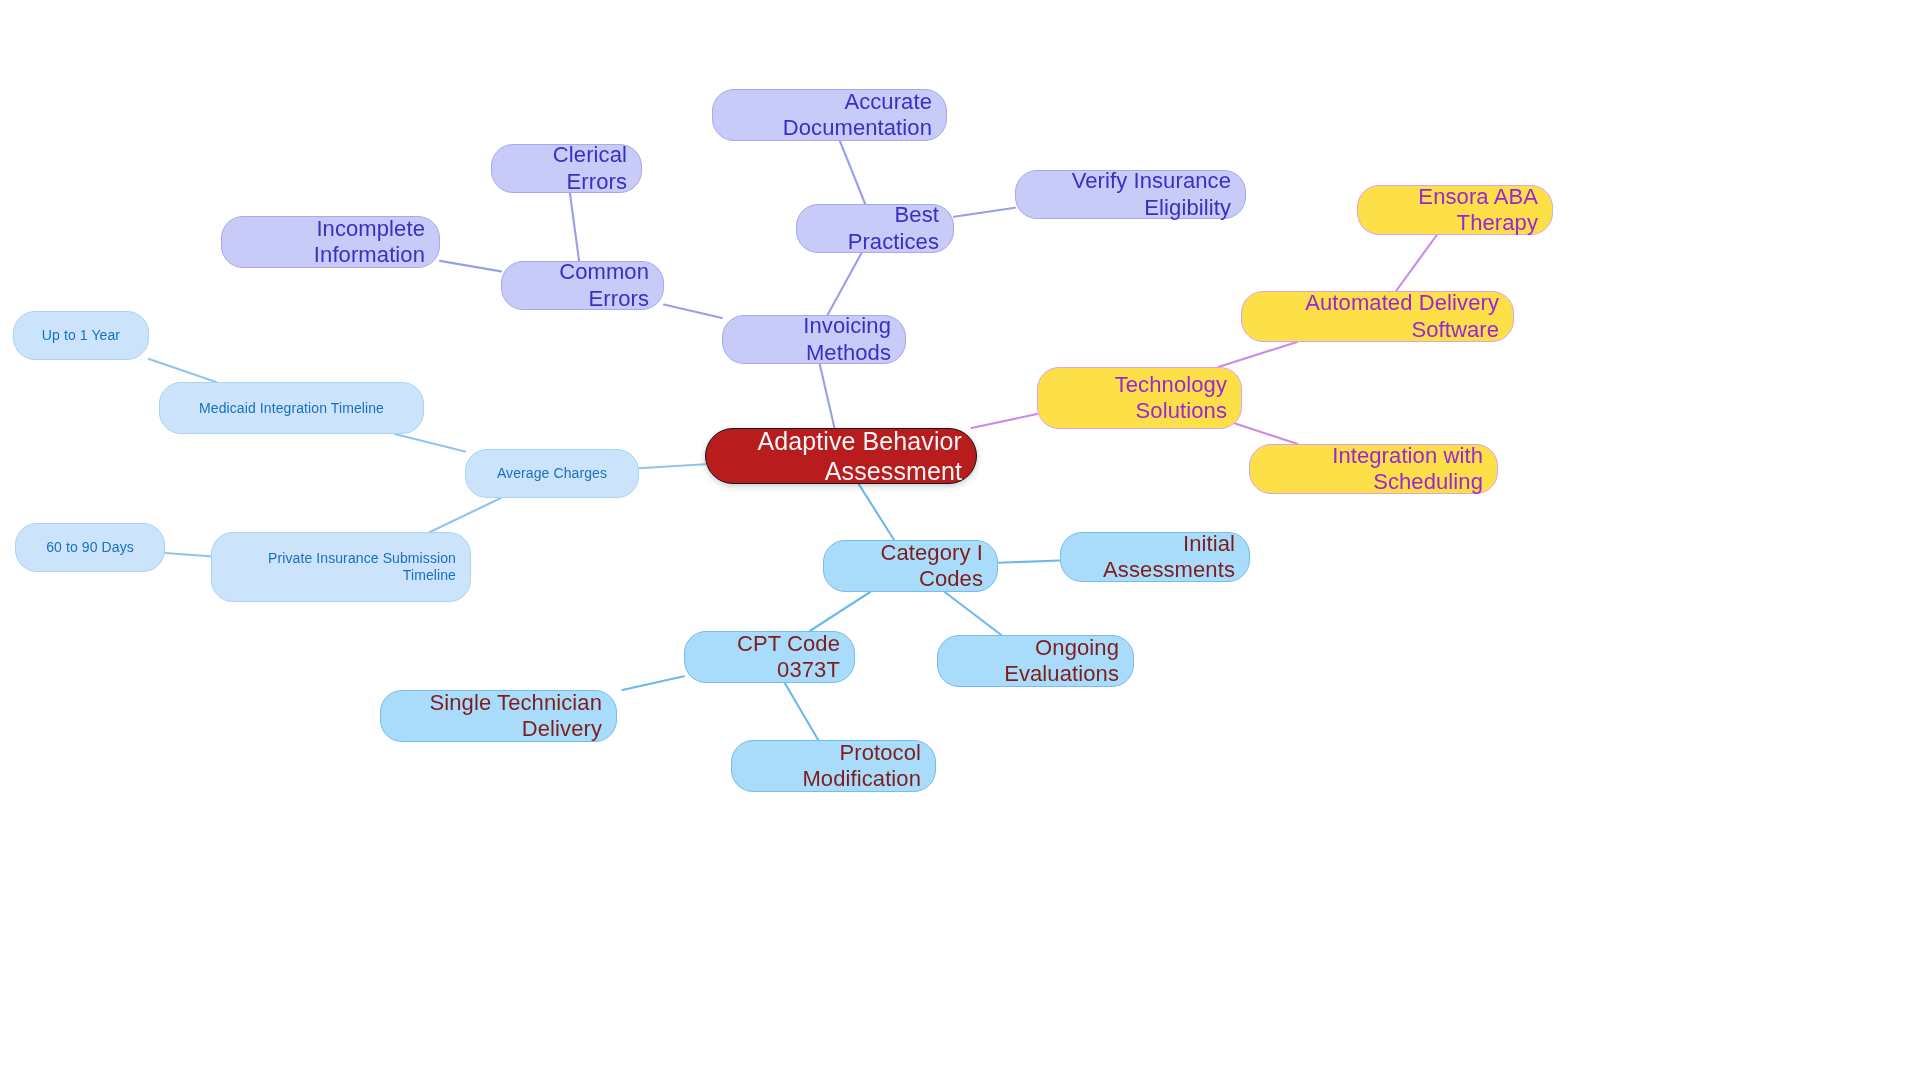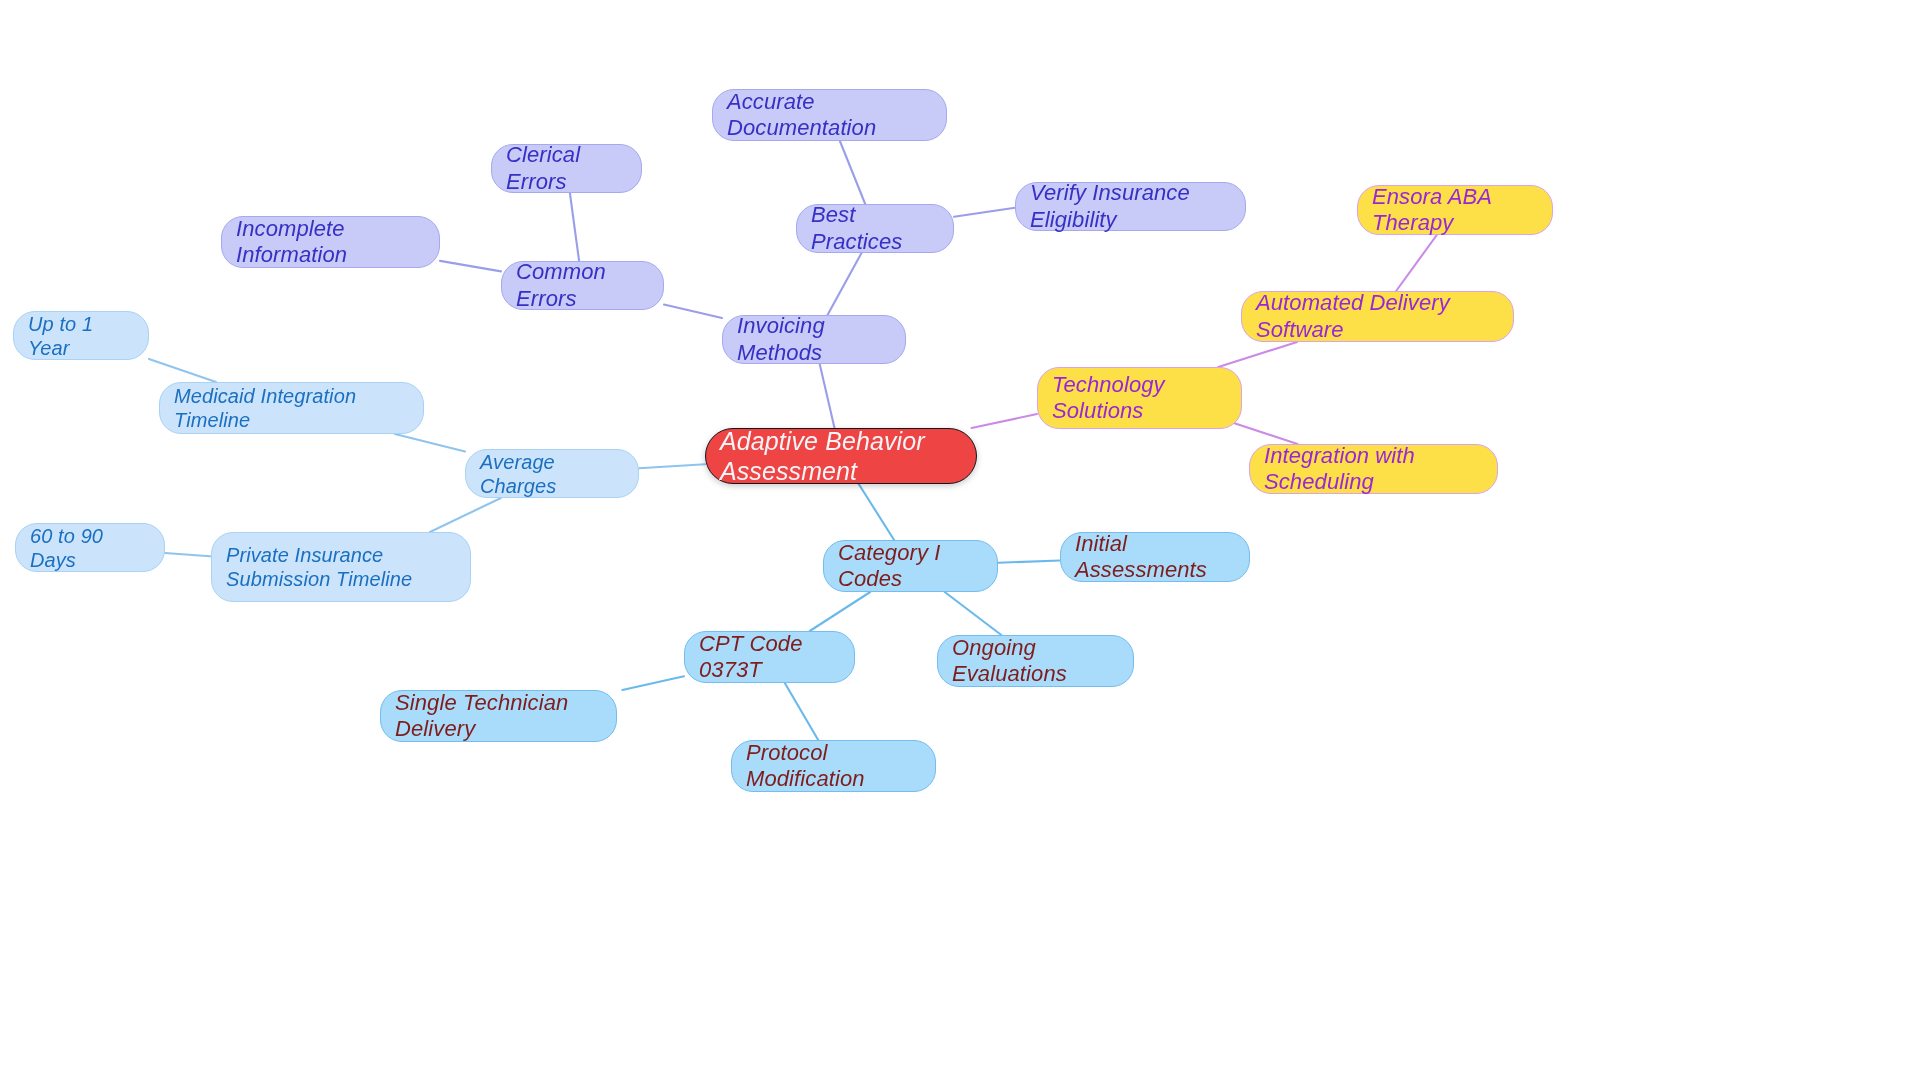--- a/index.html
+++ b/index.html
@@ -31,49 +31,48 @@
     z-index: 1;
     pointer-events: none;
   }
   .node {
     position: absolute;
     z-index: 2;
     box-sizing: border-box;
     display: flex;
     align-items: center;
     justify-content: center;
-    text-align: left;
+    text-align: right;
     border-radius: 22px;
     border-style: solid;
     border-width: 1.4px;
     padding: 0 14px;
     line-height: 1.2;
     letter-spacing: 0.1px;
     white-space: pre-line;
-    font-style: italic;
   }
   .node-root {
-    background: #ef4444;
+    background: #b91c1c;
     border-color: #14161d;
     color: #f2f4f8;
     font-size: 25px;
     border-radius: 30px;
     box-shadow: 0 2px 6px rgba(0,0,0,0.22);
   }
   .node-periwinkle {
     background: #c8caf7;
     border-color: #a6a9ef;
     color: #3730c4;
     font-size: 22px;
   }
   .node-paleblue {
     background: #cbe4fb;
     border-color: #a9d2f3;
     color: #1b6fc0;
-    font-size: 20px;
+    font-size: 14px;
   }
   .node-cyan {
     background: #a8dcfa;
     border-color: #74bdee;
     color: #7f1d1d;
     font-size: 22px;
   }
   .node-pink {
     background: #fde047;
     border-color: #d9a3ed;
@@ -107,21 +106,21 @@
       <line x1="971.6" y1="428.0" x2="1037.0" y2="414.0" stroke="#cb8ae6" stroke-width="2.1" stroke-linecap="round"></line>
       <line x1="1218.3" y1="367.0" x2="1297.1" y2="342.0" stroke="#cb8ae6" stroke-width="2.1" stroke-linecap="round"></line>
       <line x1="1396.1" y1="291.0" x2="1436.8" y2="235.0" stroke="#cb8ae6" stroke-width="2.1" stroke-linecap="round"></line>
       <line x1="1215.5" y1="417.0" x2="1297.5" y2="444.0" stroke="#cb8ae6" stroke-width="2.1" stroke-linecap="round"></line>
     </svg>
   <div id="node-layer">
       <div class="node node-root" style="left: 705px; top: 428px; width: 272px; height: 56px;">Adaptive Behavior Assessment</div>
       <div class="node node-periwinkle" style="left: 722px; top: 315px; width: 184px; height: 49px;">Invoicing Methods</div>
       <div class="node node-periwinkle" style="left: 796px; top: 204px; width: 158px; height: 49px;">Best Practices</div>
       <div class="node node-periwinkle" style="left: 712px; top: 89px; width: 235px; height: 52px;">Accurate Documentation</div>
-      <div class="node node-periwinkle" style="left: 1015px; top: 182px; width: 231px; height: 49px;">Verify Insurance Eligibility</div>
+      <div class="node node-periwinkle" style="left: 1015px; top: 170px; width: 231px; height: 49px;">Verify Insurance Eligibility</div>
       <div class="node node-periwinkle" style="left: 501px; top: 261px; width: 163px; height: 49px;">Common Errors</div>
       <div class="node node-periwinkle" style="left: 491px; top: 144px; width: 151px; height: 49px;">Clerical Errors</div>
       <div class="node node-periwinkle" style="left: 221px; top: 216px; width: 219px; height: 52px;">Incomplete Information</div>
       <div class="node node-paleblue" style="left: 465px; top: 449px; width: 174px; height: 49px;">Average Charges</div>
       <div class="node node-paleblue" style="left: 159px; top: 382px; width: 265px; height: 52px;">Medicaid Integration Timeline</div>
       <div class="node node-paleblue" style="left: 13px; top: 311px; width: 136px; height: 49px;">Up to 1 Year</div>
       <div class="node node-paleblue" style="left: 211px; top: 532px; width: 260px; height: 70px;">Private Insurance Submission Timeline</div>
       <div class="node node-paleblue" style="left: 15px; top: 523px; width: 150px; height: 49px;">60 to 90 Days</div>
       <div class="node node-cyan" style="left: 823px; top: 540px; width: 175px; height: 52px;">Category I Codes</div>
       <div class="node node-cyan" style="left: 1060px; top: 532px; width: 190px; height: 50px;">Initial Assessments</div>

